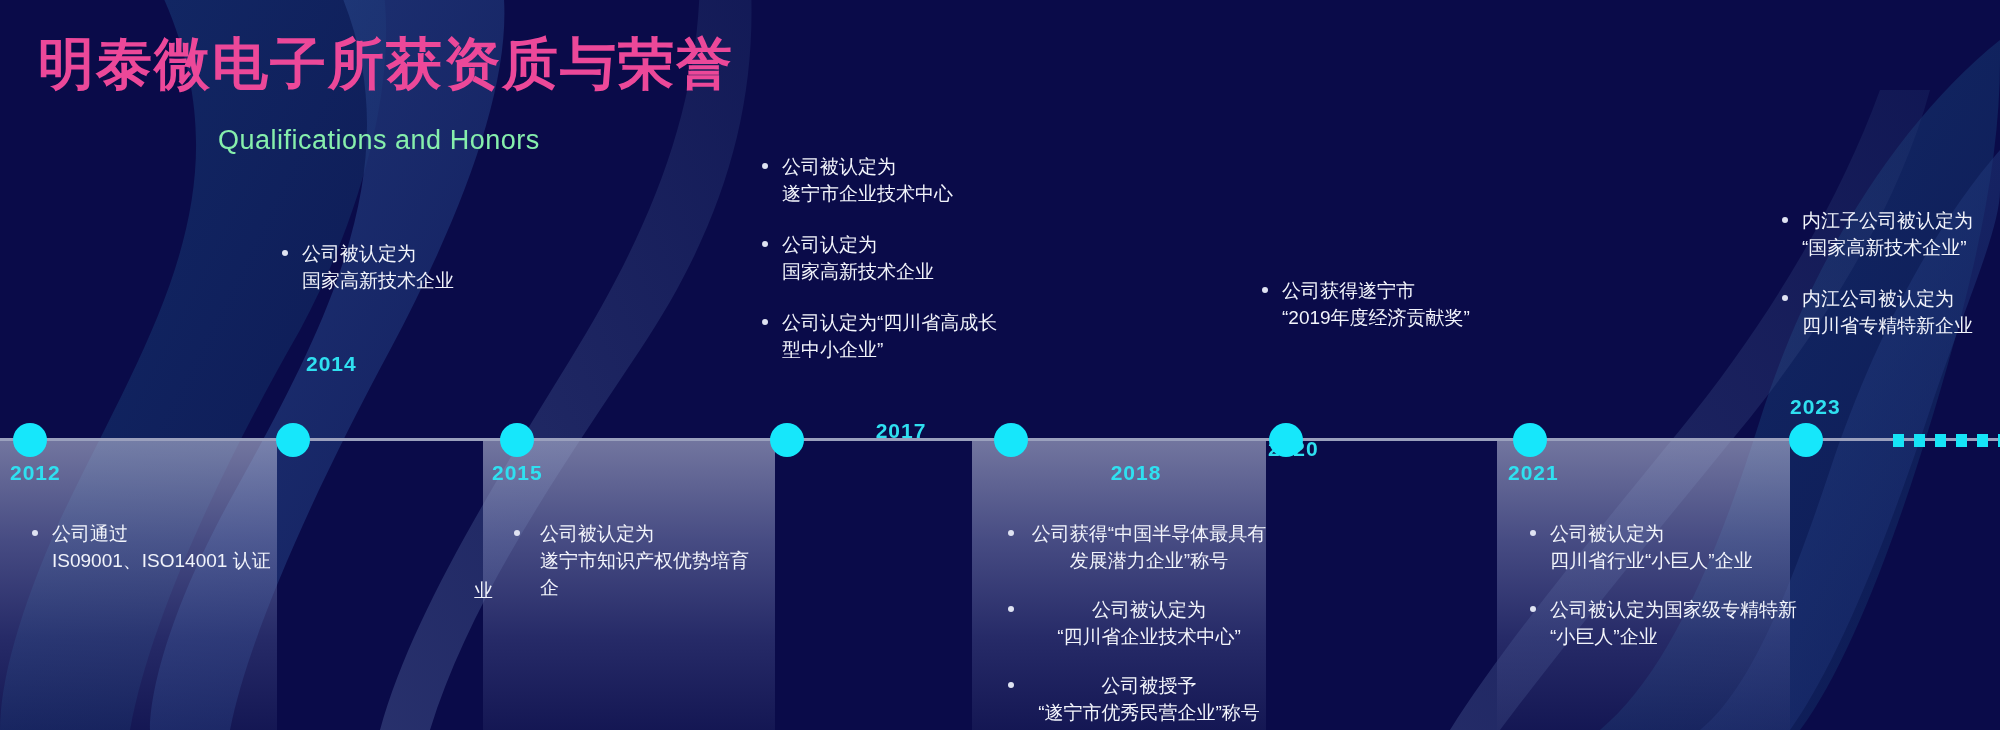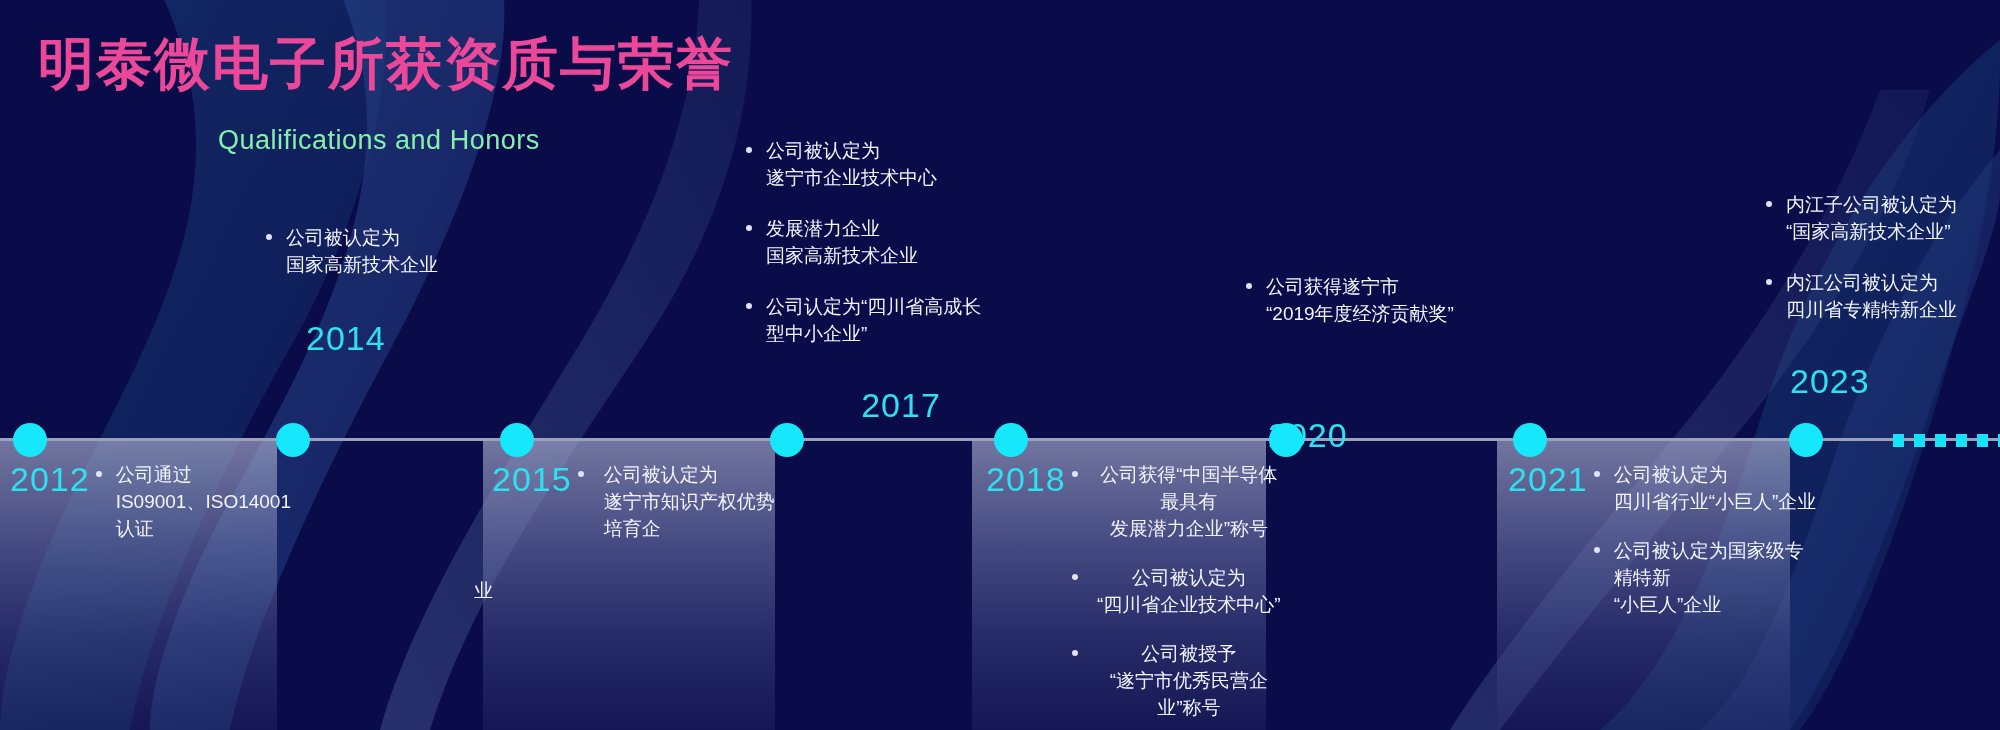--- a/index.html
+++ b/index.html
@@ -45,39 +45,39 @@
     background:linear-gradient(180deg,
         rgba(178,183,212,.62) 0%,
         rgba(120,128,178,.55) 35%,
         rgba(72,80,140,.46) 68%,
         rgba(40,46,104,.34) 100%);
   }
 
   
   .block{position:absolute;z-index:8;}
   .year{
-    font-size:34px;color:#2fe0f0;letter-spacing:1px;line-height:1;
-    margin:0;font-weight:normal;
+    font-size:21px;color:#2fe0f0;letter-spacing:1px;line-height:1;
+    margin:0;font-weight:bold;
   }
   .year.below{margin-bottom:22px;}
   .year.above{margin-top:10px;}
-  ul.items{list-style:none;margin:0;padding:0;}
+  ul.items{list-style:none;margin:16px;padding:0;}
   ul.items li{
     position:relative;padding-left:26px;margin-bottom:22px;
     color:#f2f4fb;font-size:19px;line-height:1.42;
     white-space:pre-line;
   }
   ul.items li:last-child{margin-bottom:0;}
   ul.items li::before{
     content:"";position:absolute;left:6px;top:9px;
     width:6px;height:6px;border-radius:50%;background:#dfe3f2;
   }
   .block.above ul.items li{margin-bottom:24px;}
   .block.above{display:flex;flex-direction:column;}
-  .block.below{display:flex;}
+  .block.below{display:flex;flex-direction:column;}
 
   
   .overflow-tail{
     position:absolute;left:-18px;color:#f2f4fb;font-size:19px;line-height:1.42;
   }
 </style>
 </head>
 <body>
 
 <div id="stage">
@@ -159,41 +159,41 @@
       <li style="padding-left:32px;">公司被认定为
 遂宁市知识产权优势培育企</li>
     </ul>
     <span class="overflow-tail" style="top:116px;">业</span>
   </div>
 
   <div class="block above" style="left:740px;top:138px;width:310px;">
     <ul class="items">
       <li>公司被认定为
 遂宁市企业技术中心</li>
-      <li>发展潜力企业
+      <li>公司认定为
 国家高新技术企业</li>
       <li>公司认定为“四川省高成长
 型中小企业”</li>
     </ul>
     <div class="year above" style="margin-left:12px;margin-top:16px;text-align:center;">2017</div>
   </div>
 
   <div class="block below" style="left:986px;top:462px;width:300px;text-align:center;">
     <div class="year below">2018</div>
     <ul class="items">
       <li>公司获得“中国半导体最具有
 发展潜力企业”称号</li>
       <li>公司被认定为
 “四川省企业技术中心”</li>
       <li>公司被授予
 “遂宁市优秀民营企业”称号</li>
     </ul>
   </div>
 
-  <div class="block above" style="left:1240px;top:274px;width:310px;gap:48px;">
+  <div class="block above" style="left:1240px;top:262px;width:310px;gap:48px;">
     <ul class="items">
       <li>公司获得遂宁市
 “2019年度经济贡献奖”</li>
     </ul>
     <div class="year above" style="margin-left:28px;margin-top:18px;">2020</div>
   </div>
 
   <div class="block below" style="left:1508px;top:462px;width:310px;">
     <div class="year below">2021</div>
     <ul class="items">

